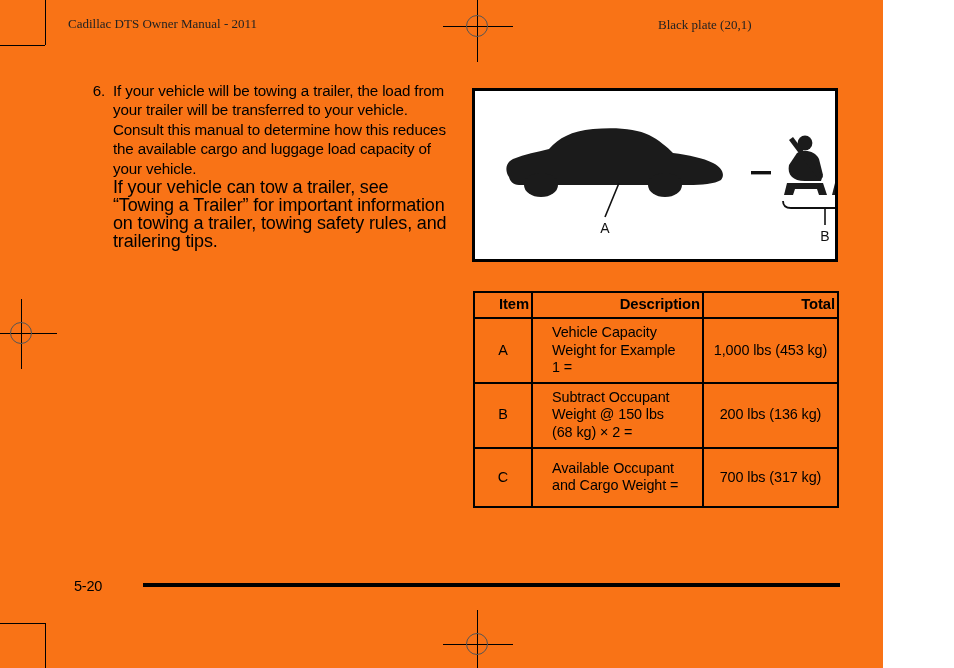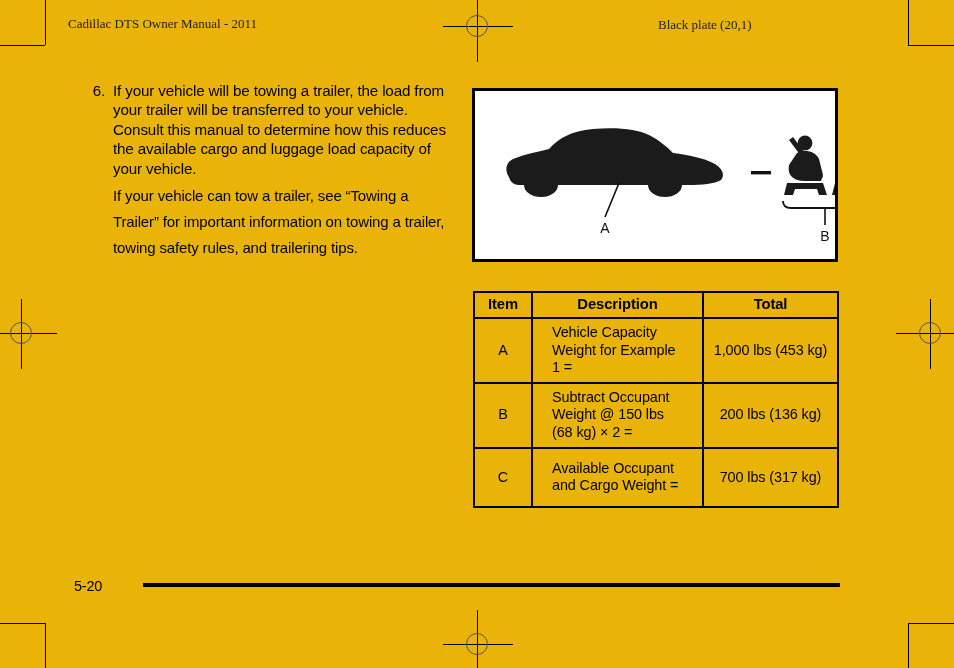--- a/index.html
+++ b/index.html
@@ -7,24 +7,24 @@
     margin: 0;
     padding: 0;
     background: #ffffff;
   }
   body {
     font-family: "Liberation Sans", sans-serif;
     color: #000000;
   }
   #page {
     position: relative;
-    width: 954px;
+    width: 883px;
     height: 668px;
     overflow: hidden;
-    background: #eab308;
+    background: #f97316;
   }
 
   
   .crop-line {
     position: absolute;
     background: #000000;
   }
   .crop-v { width: 1px; }
   .crop-h { height: 1px; }
 
@@ -83,24 +83,23 @@
   .num-item .marker {
     position: absolute;
     left: 0;
     top: 0;
     width: 21px;
     text-align: right;
     font-size: 15.2px;
   }
   .para {
     padding-left: 29px;
-    font-size: 15px;
-    line-height: 26px;
+    font-size: 18px;
+    line-height: 18px;
     letter-spacing: -0.15px;
-    margin-top: 5px;
   }
 
   
   #figure-box {
     position: absolute;
     left: 472px;
     top: 88px;
     width: 366px;
     height: 174px;
     border: 3px solid #000;
@@ -132,21 +131,21 @@
   #spec-table th,
   #spec-table td {
     border: 2px solid #000;
     padding: 0;
     vertical-align: middle;
     font-size: 14.4px;
     line-height: 17.6px;
     letter-spacing: -0.1px;
   }
   #spec-table th {
-    text-align: center;
+    text-align: right;
     font-weight: bold;
     font-size: 14.8px;
     height: 22px;
     padding: 1px 2px;
   }
   #spec-table td.c-item {
     text-align: center;
     padding: 5px 2px;
   }
   #spec-table td.c-desc {

